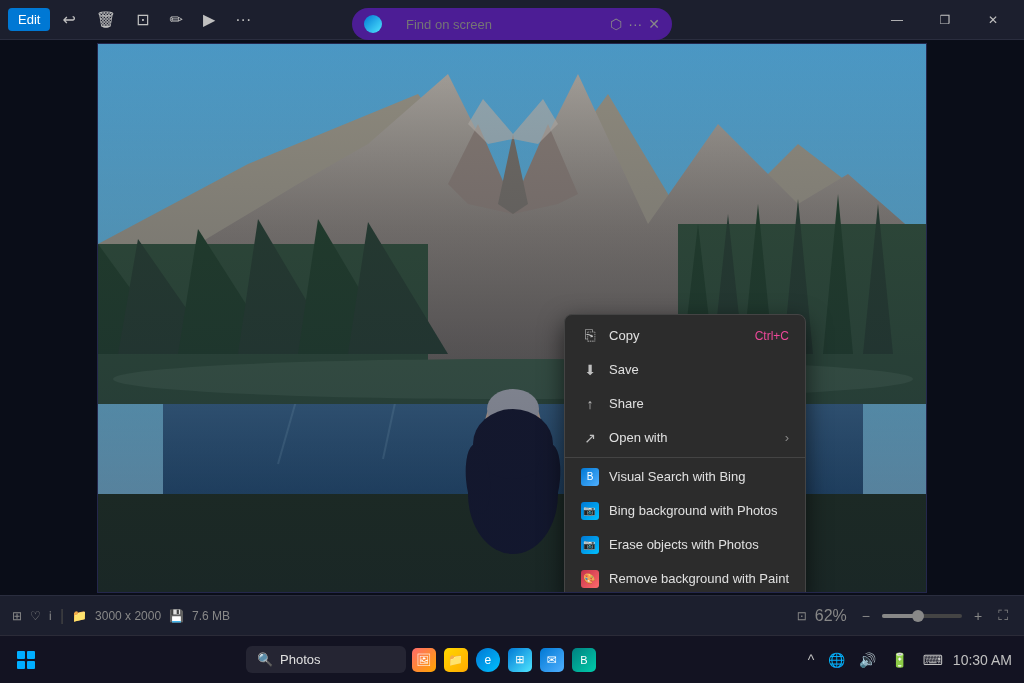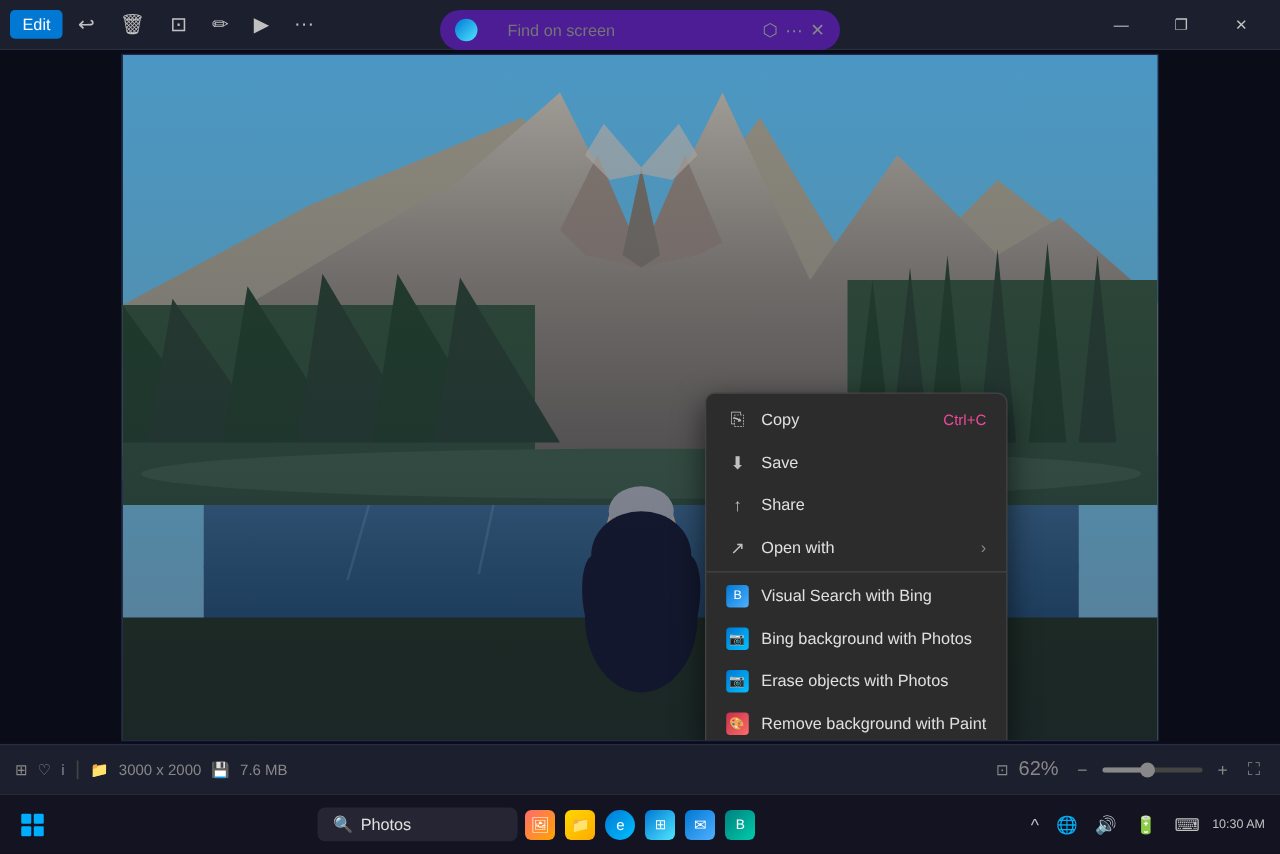--- a/index.html
+++ b/index.html
@@ -588,18 +588,18 @@
       </div>
     </div>
 
     <div class="taskbar-right">
       <div class="system-tray">
         <span class="tray-icon">^</span>
         <span class="tray-icon">🌐</span>
         <span class="tray-icon">🔊</span>
         <span class="tray-icon">🔋</span>
         <span class="tray-icon">⌨</span>
-        <span style="font-size:10px;color:#c0c0c0;">10:30 AM</span>
+        <span style="font-size:14px;color:#c0c0c0;">10:30 AM</span>
       </div>
     </div>
   </div>
 
 </div>
 
 </body></html>

